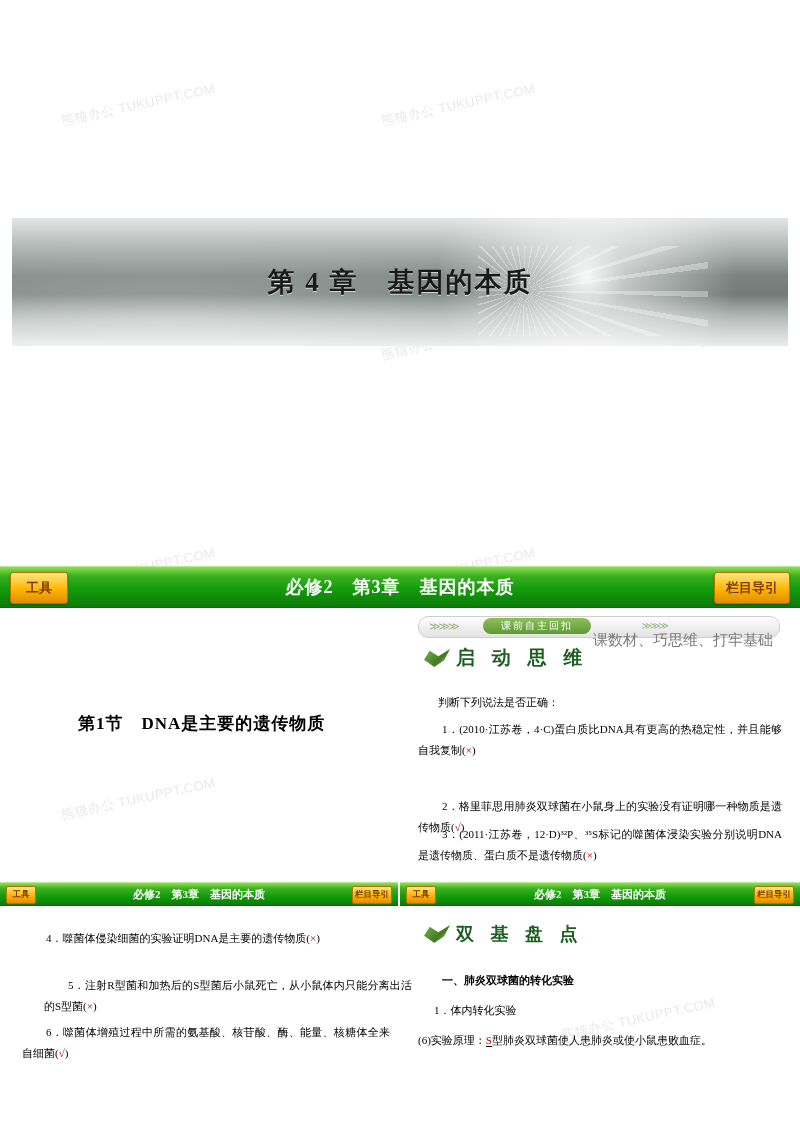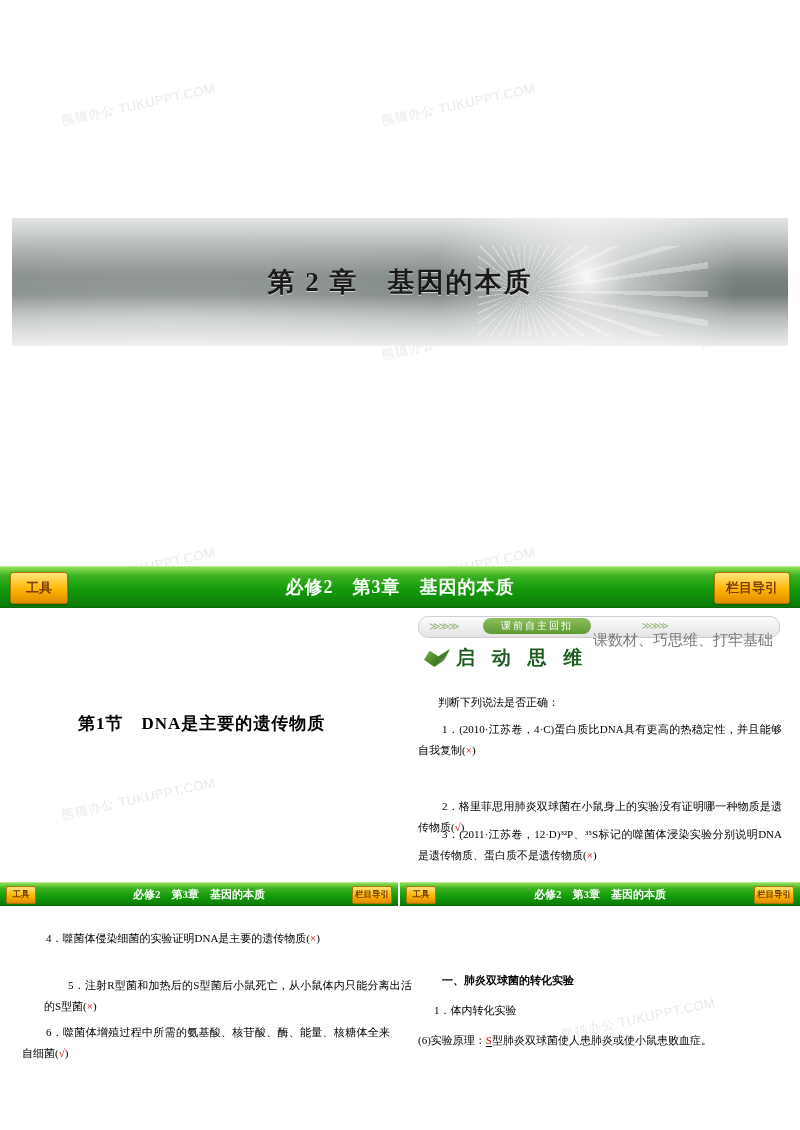--- a/index.html
+++ b/index.html
@@ -76,21 +76,21 @@
   <div class="wm" style="left:380px;top:96px;">熊猫办公 TUKUPPT.COM</div>
   <div class="wm" style="left:380px;top:330px;">熊猫办公 TUKUPPT.COM</div>
   <div class="wm" style="left:60px;top:560px;">熊猫办公 TUKUPPT.COM</div>
   <div class="wm" style="left:380px;top:560px;">熊猫办公 TUKUPPT.COM</div>
   <div class="wm" style="left:60px;top:790px;">熊猫办公 TUKUPPT.COM</div>
   <div class="wm" style="left:700px;top:330px;">熊猫办</div>
   <div class="wm" style="left:560px;top:1010px;">熊猫办公 TUKUPPT.COM</div>
 
   <div class="banner">
     <div class="rays"></div>
-    <div class="banner-title">第 2 章　基因的本质</div>
+    <div class="banner-title">第 4 章　基因的本质</div>
   </div>
 
   <div class="greenbar" style="top:566px;">
     <div class="tag left">工具</div>
     <div class="center">必修2　第3章　基因的本质</div>
     <div class="tag right">栏目导引</div>
   </div>
 
   <div class="s2-left-title">第1节　DNA是主要的遗传物质</div>
 
@@ -120,20 +120,23 @@
   <div class="para" style="left:22px;top:975px;width:368px;text-indent:24px;margin-left:22px;">5．注射R型菌和加热后的S型菌后小鼠死亡，从小鼠体内只能分离出活的S型菌(<span class="red">×</span>)</div>
   <div class="para" style="left:22px;top:1022px;width:368px;text-indent:24px;">6．噬菌体增殖过程中所需的氨基酸、核苷酸、酶、能量、核糖体全来自细菌(<span class="red">√</span>)</div>
 
   <div class="divider-v" style="left:399px;top:882px;height:248px;"></div>
   <div class="minibar" style="left:400px;top:882px;width:400px;">
     <div class="minitag" style="left:6px;width:28px;">工具</div>
     <div class="center">必修2　第3章　基因的本质</div>
     <div class="minitag" style="right:6px;width:38px;">栏目导引</div>
   </div>
 
+  <div class="sectitle" style="left:424px;top:922px;font-size:18px;">
+    <span class="deco"></span><span>双 基 盘 点</span>
+  </div>
 
   <div class="para" style="left:418px;top:970px;width:364px;font-weight:bold;text-indent:24px;">一、肺炎双球菌的转化实验</div>
   <div class="para" style="left:410px;top:1000px;width:364px;font-weight:normal;text-indent:24px;">1．体内转化实验</div>
   <div class="para" style="left:418px;top:1030px;width:364px;">
     <span>(6)实验原理：</span><span class="ul red">S</span><span>型肺炎双球菌使人患肺炎或使小鼠患败血症。</span>
   </div>
 
 </div>
 
 </body></html>

